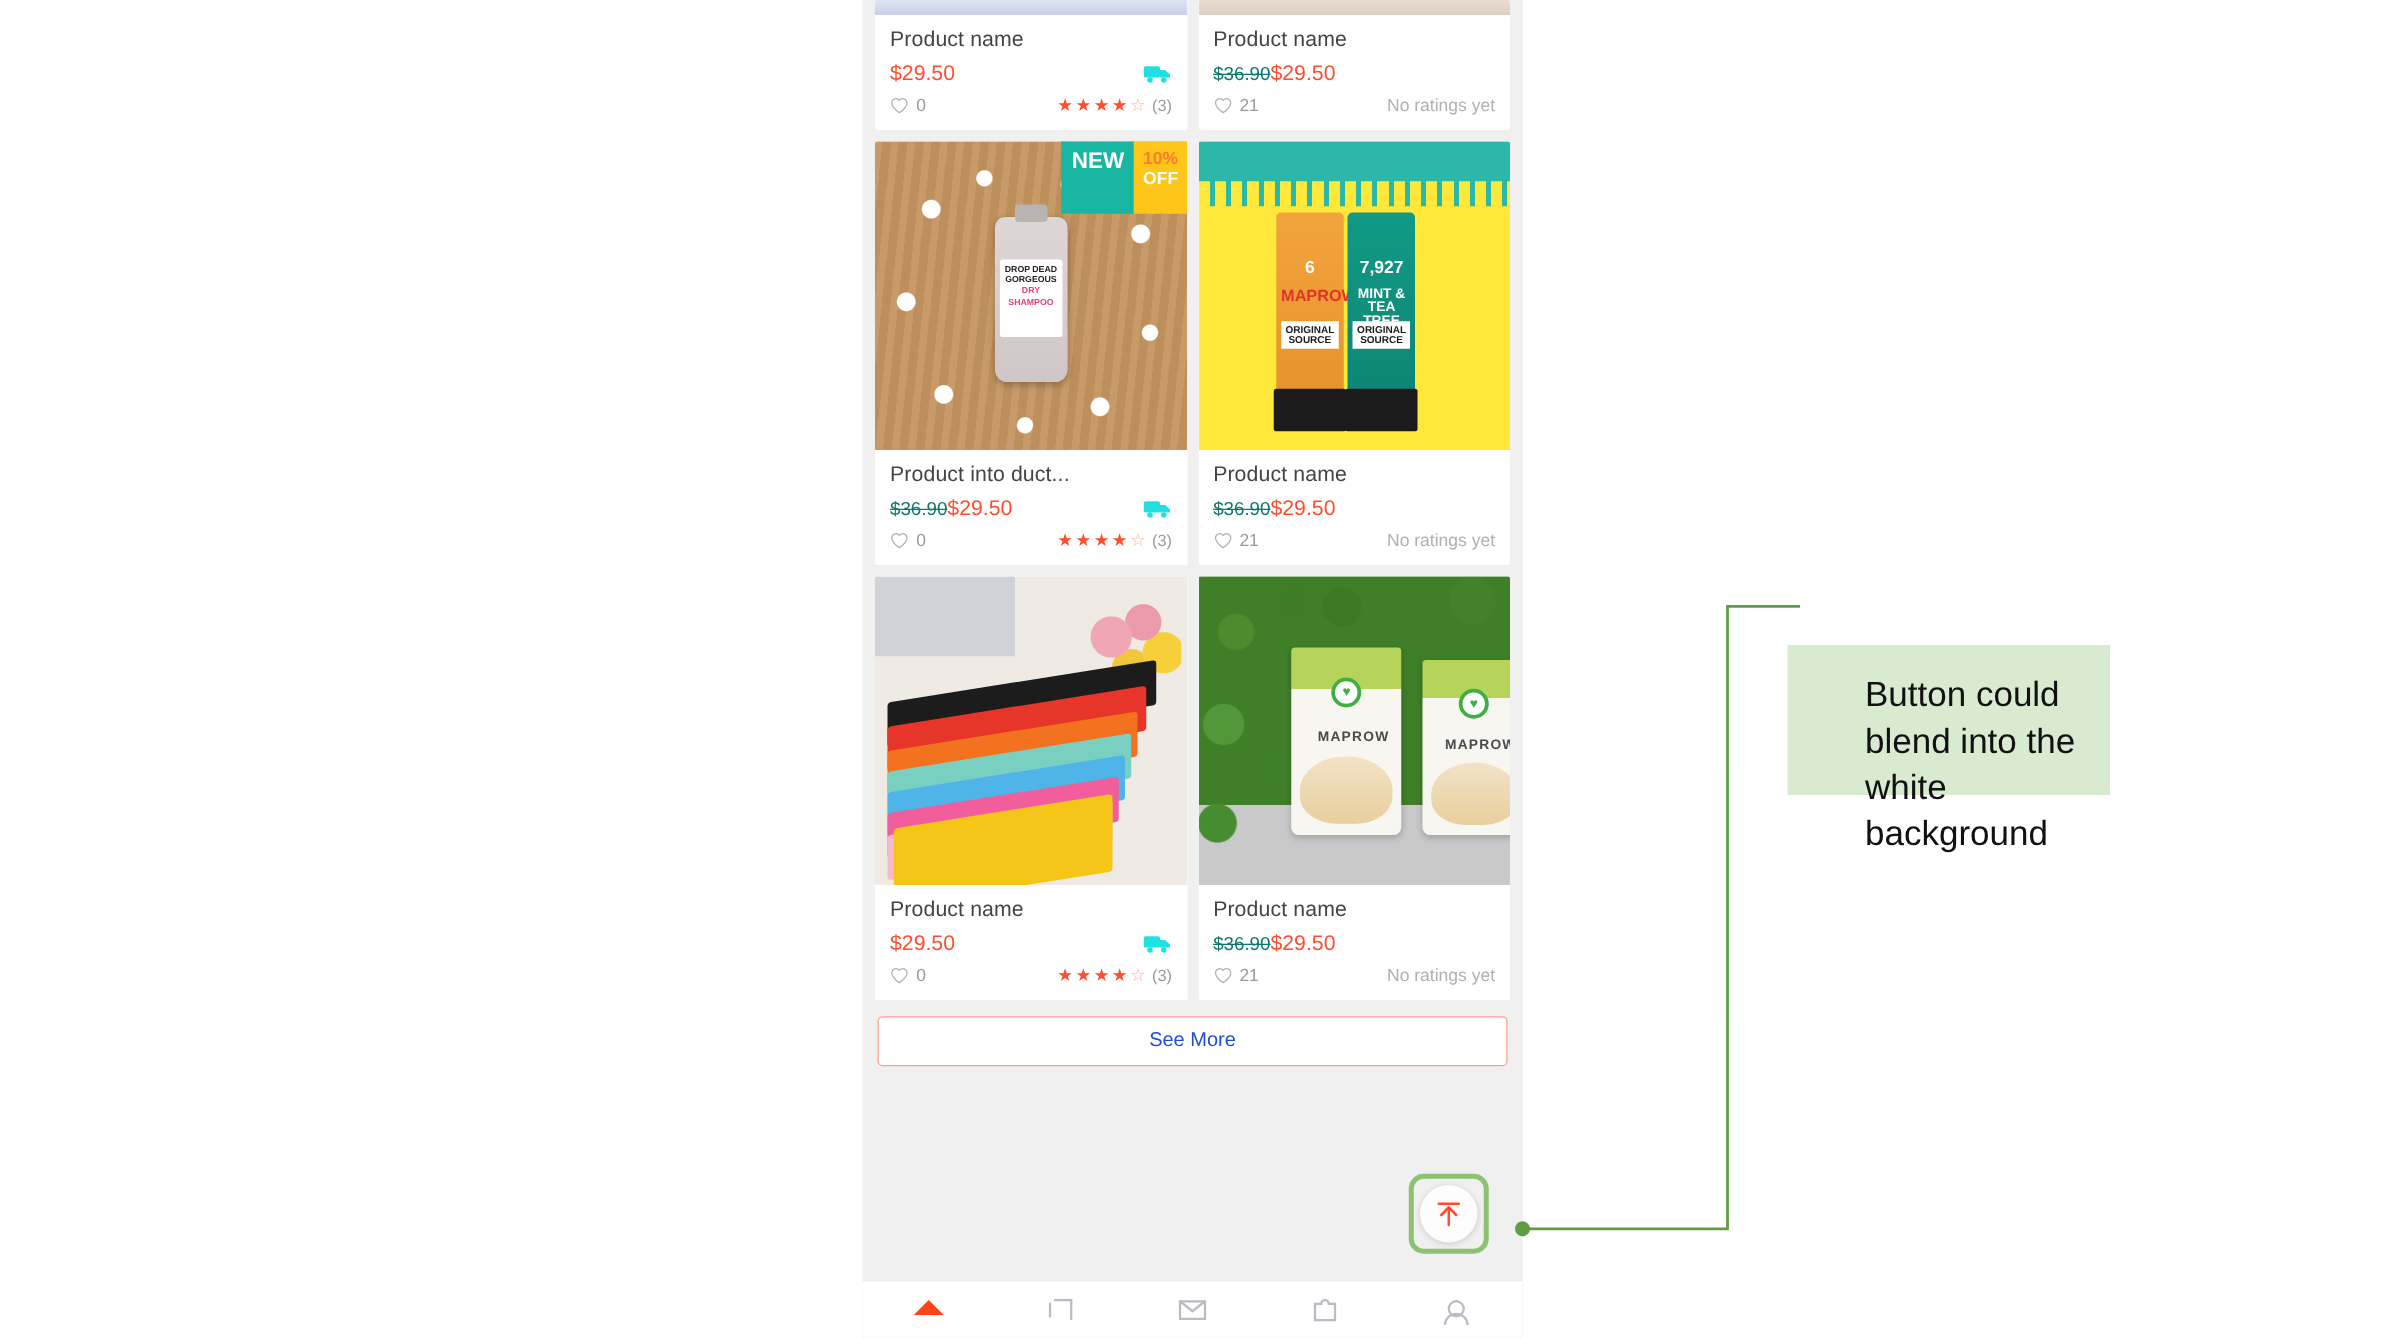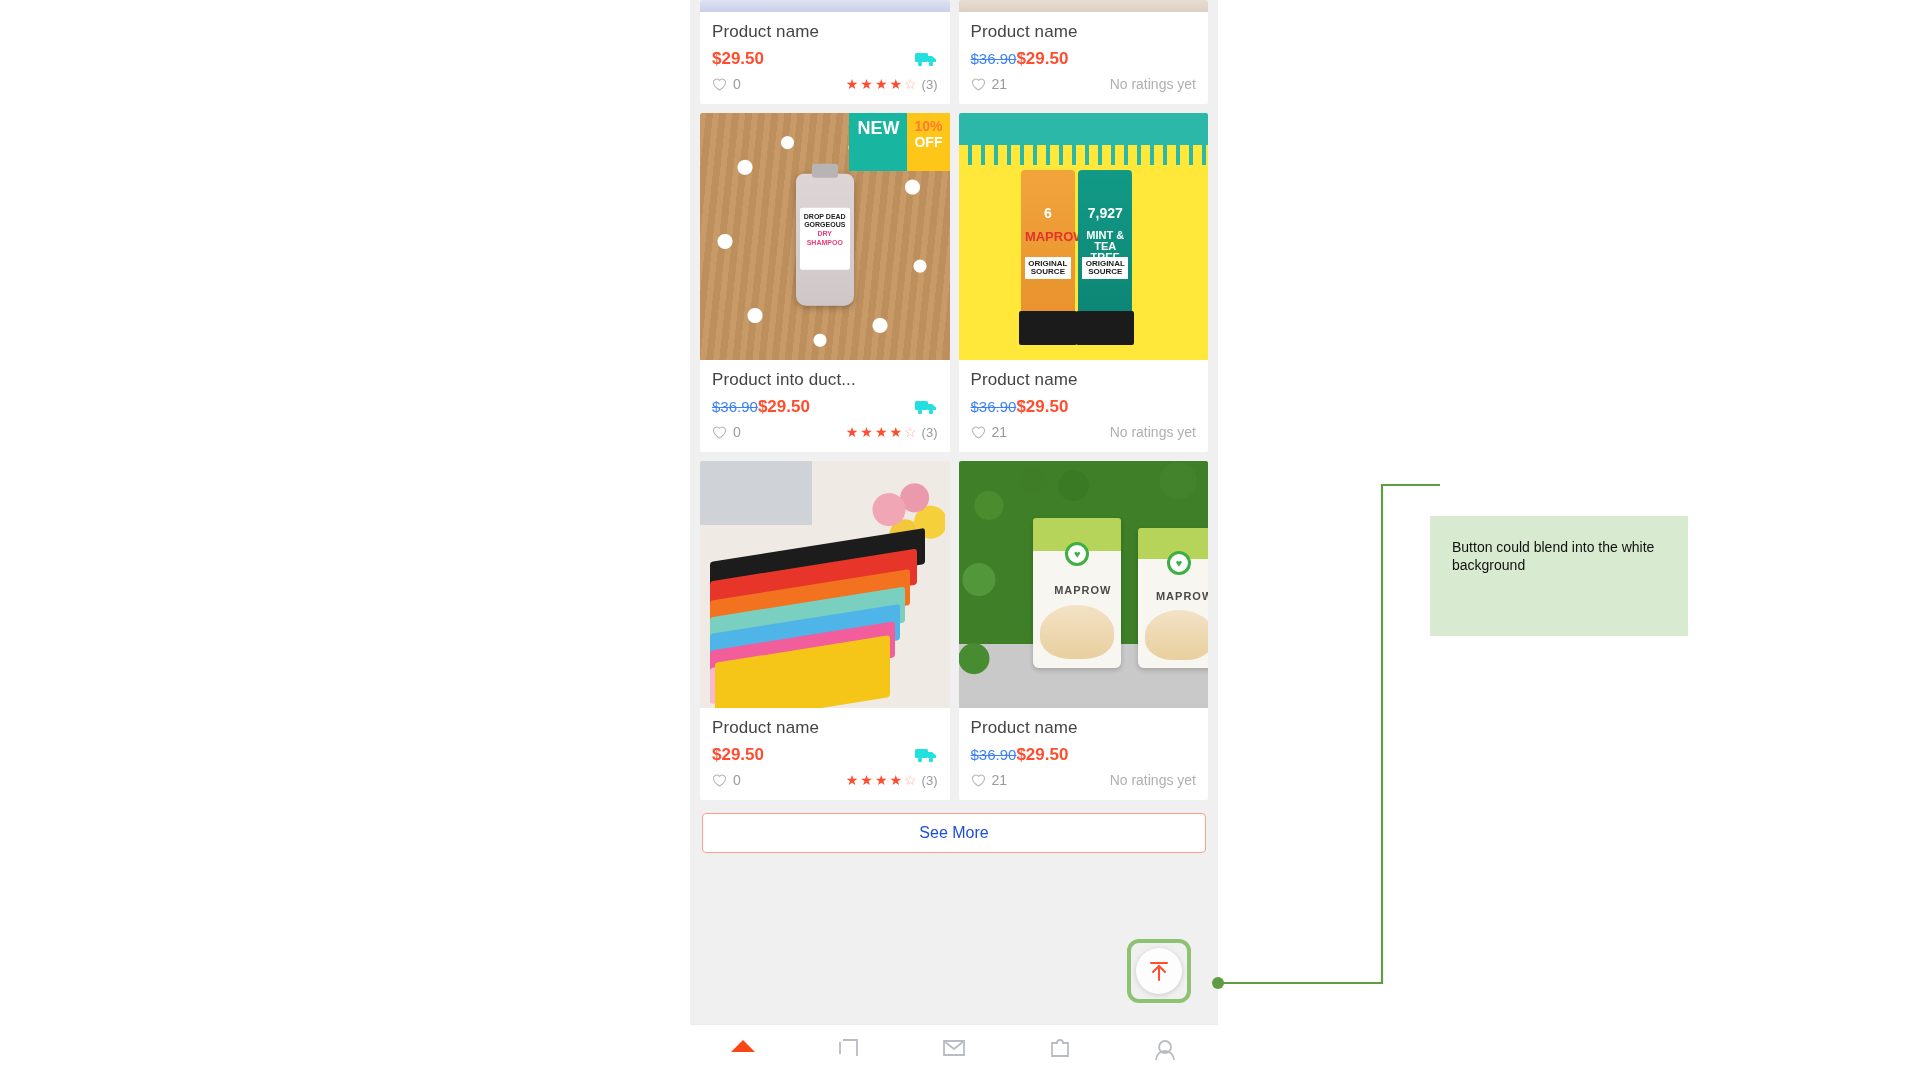--- a/index.html
+++ b/index.html
@@ -38,22 +38,22 @@
   .card-img { position: relative; width:100%; height: 247px; overflow:hidden; }
   .card-img.partial { height: 12px; }
   .card-info { padding: 10px 12px 12px 12px; }
   .p-name {
     font-size: 17px; color:#444; letter-spacing:.1px;
     white-space: nowrap; overflow:hidden; text-overflow:ellipsis;
     margin-bottom: 6px;
   }
   .p-price-row { display:flex; align-items:center; justify-content:space-between; margin-bottom:7px; min-height:21px; }
   .p-prices { display:flex; align-items:baseline; }
-  .p-old { font-size:15px; color:#3b82f6; text-decoration: line-through; }
-  .p-new { font-size:17px; color:#ff4d2e; font-weight:bold; }
+  .p-old { font-size:15px; color:#0f766e; text-decoration: line-through; }
+  .p-new { font-size:17px; color:#ff4d2e; font-weight:normal; }
   .p-meta-row { display:flex; align-items:center; justify-content:space-between; }
   .likes { display:flex; align-items:center; gap:6px; font-size:14px; color:#9a9a9a; }
   .heart-ic { width:15px; height:15px; display:inline-block; }
   .stars-wrap { display:flex; align-items:center; gap:2px; font-size:14px; color:#9a9a9a; }
   .star { color:#ff4d2e; font-size:14px; line-height:1; }
   .star.empty { color:#ffb0a0; }
   .rcount { margin-left:3px; color:#9a9a9a; font-size:13px; }
   .noratings { font-size:14px; color:#b0b0b0; }
   .truck-ic { width:24px; height:18px; }
 
@@ -190,22 +190,22 @@
   .nav-item { width:54px; height:34px; display:flex; align-items:flex-start; justify-content:center; cursor:pointer; }
 
   
   .callout {
     position:absolute; left:1430px; top:516px;
     width:258px; height:120px;
     background:#d8ead0;
     padding:22px 0 0 22px;
   }
   .callout span {
-    font-size:14px; color:#111; line-height:1.32;
-    display:block; width:215px;
+    font-size:28px; color:#111; line-height:1.32;
+    display:block; width:215px;margin-left:40px;
   }
   .conn { position:absolute; left:1150px; top:450px; pointer-events:none; }
 </style>
 </head>
 <body>
 
 <div class="canvas">
 
   <div class="phone">
     <div class="scroll-area">

